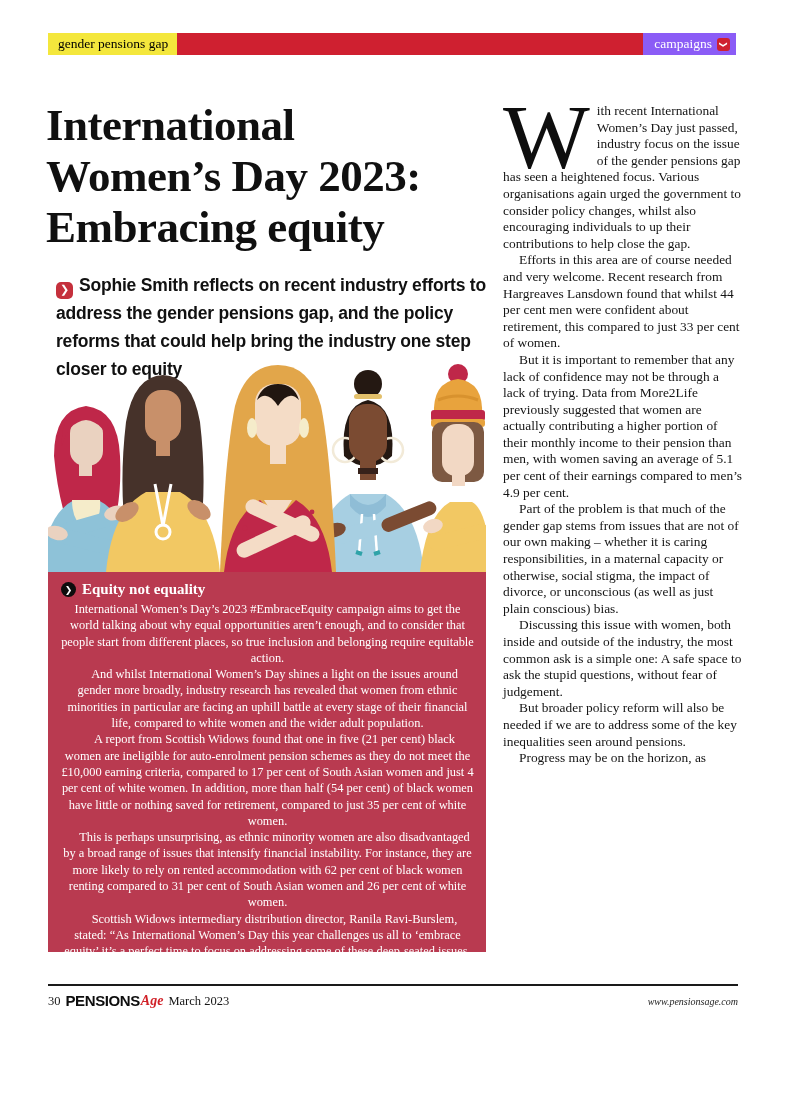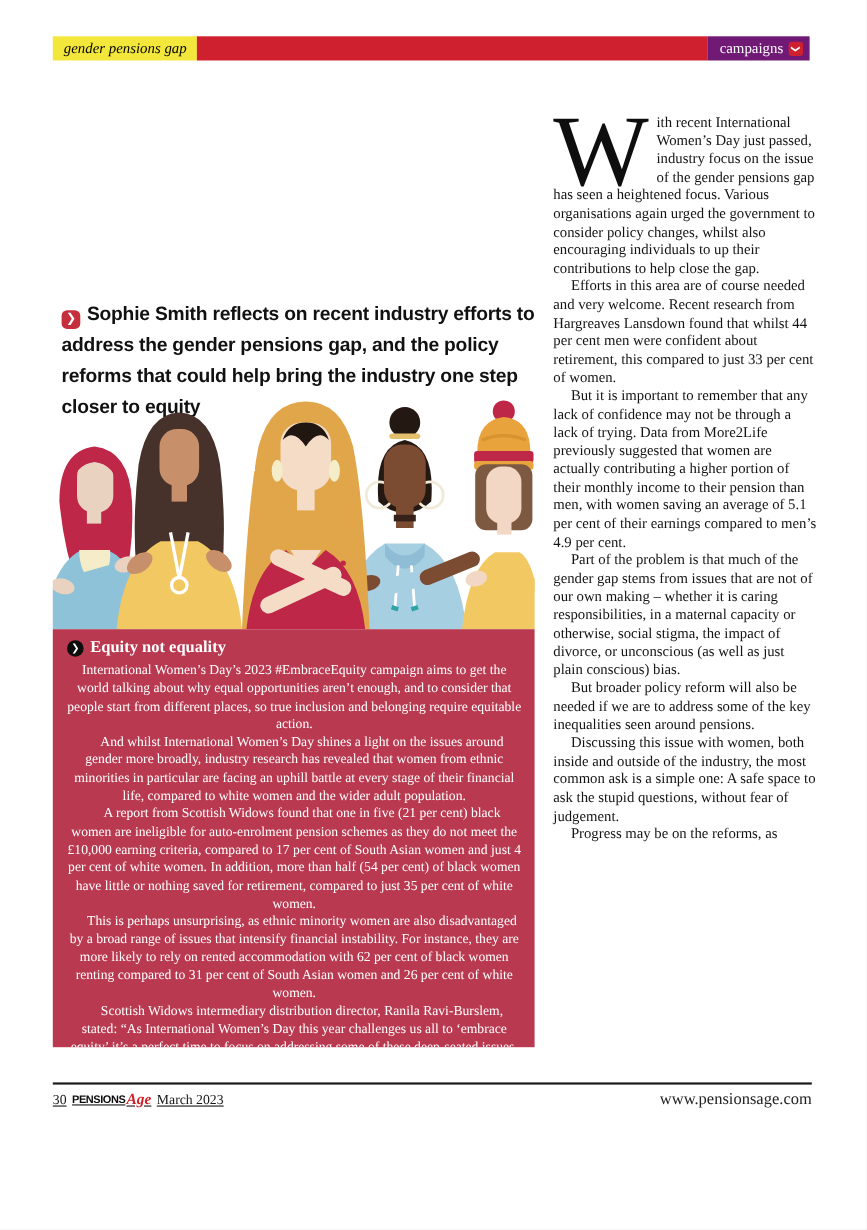--- a/index.html
+++ b/index.html
@@ -11,23 +11,23 @@
   }
   *{margin:0;padding:0;box-sizing:border-box;}
   html,body{background:#e8e8e8;}
   .page{
     position:relative;width:788px;height:1118px;background:#ffffff;
     font-family:"Liberation Serif", serif;color:var(--ink);
     margin:0 auto;overflow:hidden;
   }
   
   .topbar{position:absolute;left:48px;top:33px;width:688px;height:22px;display:flex;align-items:stretch;}
-  .tag-yellow{background:var(--tag-yellow);color:#000;font-size:13.5px;display:flex;align-items:center;padding:0 9px 0 10px;white-space:nowrap;font-style:italic;}
+  .tag-yellow{background:var(--tag-yellow);color:#000;font-size:13.5px;display:flex;align-items:center;padding:0 9px 0 10px;white-space:nowrap;}
   .bar-fill{flex:1;background:var(--accent-red);}
-  .tag-black{background:#701a75;color:#fff;font-size:13.5px;display:flex;align-items:center;gap:5px;padding:0 6px 0 11px;white-space:nowrap;}
+  .tag-black{background:#8b5cf6;color:#fff;font-size:13.5px;display:flex;align-items:center;gap:5px;padding:0 6px 0 11px;white-space:nowrap;}
   .chev-badge{background:var(--accent-red);color:#fff;width:13px;height:13px;border-radius:3px;font-size:8px;display:flex;align-items:center;justify-content:center;font-family:"DejaVu Sans",sans-serif;}
   .chev-badge span{display:inline-block;transform:rotate(90deg);font-weight:bold;}
   
   .headline{position:absolute;left:46px;top:100px;width:450px;font-weight:bold;font-size:45px;line-height:51px;letter-spacing:-0.5px;color:#101010;}
   .standfirst{position:absolute;left:56px;top:271px;width:452px;font-family:"Liberation Sans",sans-serif;font-weight:bold;font-size:17.5px;line-height:28px;color:#111;letter-spacing:-0.2px;}
   .sf-icon{display:inline-flex;align-items:center;justify-content:center;width:17px;height:17px;border-radius:5px;background:#c5303c;color:#fff;font-size:11px;vertical-align:-2px;margin-right:6px;font-family:"DejaVu Sans",sans-serif;font-weight:bold;}
   
   .illo{position:absolute;left:48px;top:360px;width:438px;height:212px;}
   
   .equity-box{position:absolute;left:48px;top:572px;width:438px;height:380px;background:var(--box-red);color:#fff;padding:9px 12px 10px 13px;overflow:hidden;}
@@ -35,41 +35,46 @@
   .eb-icon{width:15px;height:15px;border-radius:50%;background:#0d0d0d;color:#fff;font-size:9px;display:flex;align-items:center;justify-content:center;font-family:"DejaVu Sans",sans-serif;font-weight:bold;flex:0 0 15px;}
   .equity-box p{font-size:12.4px;line-height:16.3px;text-align:center;}
   .equity-box p.ind{text-indent:14px;}
   
   .colright{position:absolute;left:503px;top:103px;width:240px;font-size:13.4px;line-height:16.6px;color:#141414;}
   .colright p{text-indent:16px;}
   .colright p.first{text-indent:0;}
   .dropcap{float:left;font-size:92px;line-height:62px;padding:3px 7px 0 0;color:#0e0e0e;}
   
   .footer{position:absolute;left:48px;top:984px;width:690px;border-top:2px solid #1a1a1a;padding-top:6px;display:flex;justify-content:space-between;align-items:baseline;font-size:12.5px;}
-  .f-left{display:flex;align-items:center;gap:5px;text-decoration:underline;}
-  .brand-bold{font-family:"Liberation Sans",sans-serif;font-weight:bold;font-size:10px;letter-spacing:-0.4px;color:#0d0d0d;}
+  .f-left{display:flex;align-items:flex-end;gap:5px;}
+  .brand-bold{font-family:"Liberation Sans",sans-serif;font-weight:bold;font-size:15px;letter-spacing:-0.4px;color:#0d0d0d;}
   .brand-accent{color:var(--brand-red);font-style:italic;font-weight:bold;font-size:14px;margin-left:-4px;}
-  .f-site{font-size:15px;color:#222;text-decoration:none;}
+  .f-site{font-size:10px;color:#222;text-decoration:none;font-style:italic;}
 </style>
 </head>
 <body>
 
 <div class="page">
 
   <header class="topbar">
     <span class="tag-yellow">gender pensions gap</span>
     <span class="bar-fill"></span>
     <span class="tag-black">
       <span>campaigns</span>
       <span class="chev-badge">
           <span>❯</span>
         </span>
     </span>
   </header>
 
+  <h1 class="headline">
+    <div>International</div>
+    <div>Women’s Day 2023:</div>
+    <div>Embracing equity</div>
+  </h1>
 
   <p class="standfirst"><span class="sf-icon">❯</span><span>Sophie Smith reflects on recent industry efforts to address the gender pensions gap, and the policy reforms that could help bring the industry one step closer to equity</span></p>
 
   <figure class="illo" aria-label="Illustration of five diverse women with arms crossed in the #EmbraceEquity pose">
     <svg viewBox="0 0 438 212" width="438" height="212">
 
       <g>
         <path d="M6,96 Q6,50 38,46 Q70,50 72,96 Q74,140 64,172 L44,188 Q30,192 24,178 Q10,140 6,96 Z" fill="#bf2749"></path>
         <rect x="22" y="58" width="33" height="48" rx="15" fill="#ead2c0"></rect>
         <path d="M14,86 Q12,52 38,48 Q64,52 62,86 Q56,62 38,60 Q20,62 14,86 Z" fill="#bf2749"></path>
@@ -156,23 +161,23 @@
     <p class="ind">A report from Scottish Widows found that one in five (21 per cent) black women are ineligible for auto-enrolment pension schemes as they do not meet the £10,000 earning criteria, compared to 17 per cent of South Asian women and just 4 per cent of white women. In addition, more than half (54 per cent) of black women have little or nothing saved for retirement, compared to just 35 per cent of white women.</p>
     <p class="ind">This is perhaps unsurprising, as ethnic minority women are also disadvantaged by a broad range of issues that intensify financial instability. For instance, they are more likely to rely on rented accommodation with 62 per cent of black women renting compared to 31 per cent of South Asian women and 26 per cent of white women.</p>
     <p class="ind">Scottish Widows intermediary distribution director, Ranila Ravi-Burslem, stated: “As International Women’s Day this year challenges us all to ‘embrace equity’ it’s a perfect time to focus on addressing some of these deep-seated issues. It’s time to break the cycle of financial injustice and we see this event as a crucial step in the journey to more accessible finance for all.”</p>
   </section>
 
   <article class="colright">
     <p class="first"><span class="dropcap">W</span><span>ith recent International Women’s Day just passed, industry focus on the issue of the gender pensions gap has seen a heightened focus. Various organisations again urged the government to consider policy changes, whilst also encouraging individuals to up their contributions to help close the gap.</span></p>
     <p>Efforts in this area are of course needed and very welcome. Recent research from Hargreaves Lansdown found that whilst 44 per cent men were confident about retirement, this compared to just 33 per cent of women.</p>
     <p>But it is important to remember that any lack of confidence may not be through a lack of trying. Data from More2Life previously suggested that women are actually contributing a higher portion of their monthly income to their pension than men, with women saving an average of 5.1 per cent of their earnings compared to men’s 4.9 per cent.</p>
     <p>Part of the problem is that much of the gender gap stems from issues that are not of our own making – whether it is caring responsibilities, in a maternal capacity or otherwise, social stigma, the impact of divorce, or unconscious (as well as just plain conscious) bias.</p>
+    <p>Discussing this issue with women, both inside and outside of the industry, the most common ask is a simple one: A safe space to ask the stupid questions, without fear of judgement.</p>
     <p>But broader policy reform will also be needed if we are to address some of the key inequalities seen around pensions.</p>
-    <p>Discussing this issue with women, both inside and outside of the industry, the most common ask is a simple one: A safe space to ask the stupid questions, without fear of judgement.</p>
-    <p>Progress may be on the reforms, as</p>
+    <p>Progress may be on the horizon, as</p>
   </article>
 
   <footer class="footer">
     <span class="f-left">
       <span>30</span>
       <span class="brand-bold"><span>PENSIONS</span></span>
         <span class="brand-accent">Age</span>
       <span>March 2023</span>
     </span>
     <a class="f-site" href="#">www.pensionsage.com</a>

